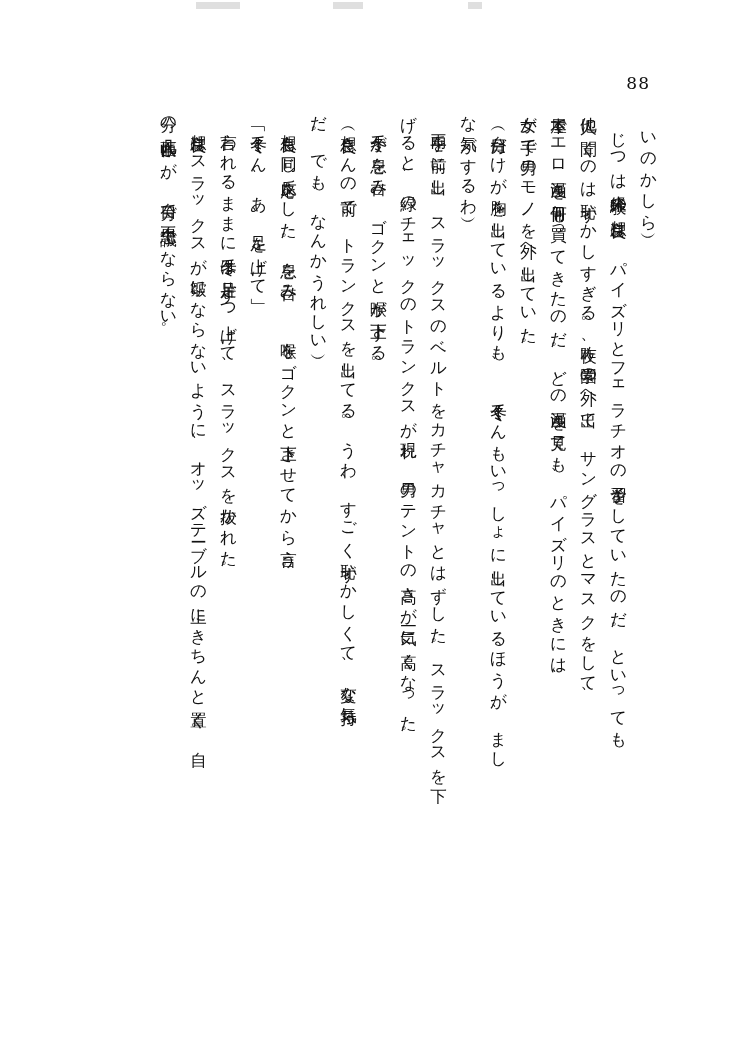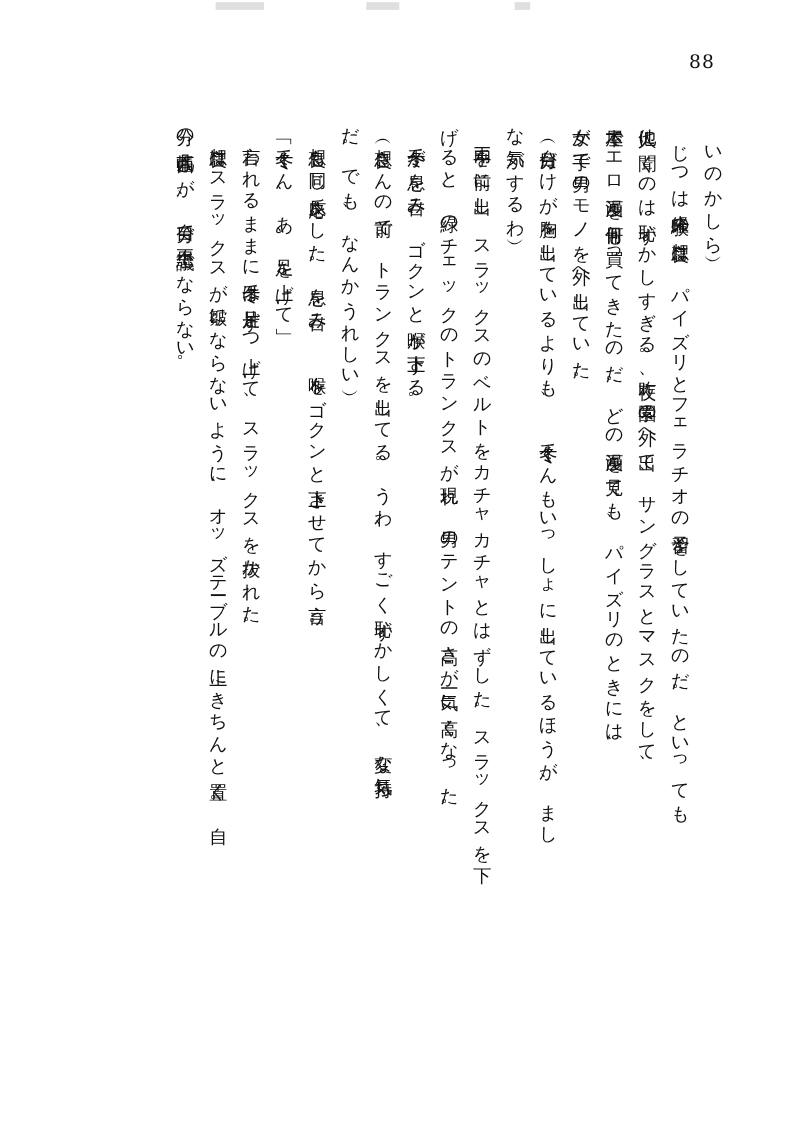--- a/index.html
+++ b/index.html
@@ -37,21 +37,21 @@
     height: 7px;
     background: #d9d9d9;
     opacity: 0.85;
   }
   .scan-mark.m1 { left: 196px; width: 44px; }
   .scan-mark.m2 { left: 333px; width: 30px; }
   .scan-mark.m3 { left: 468px; width: 14px; }
 
   .page-number {
     position: absolute;
-    top: 47px;
+    top: 73px;
     right: 86px;
     font-size: 17px;
     letter-spacing: 1px;
     font-family: "DejaVu Serif", "Liberation Serif", serif;
     color: #101010;
   }
 
   
   .text-block {
     position: absolute;

